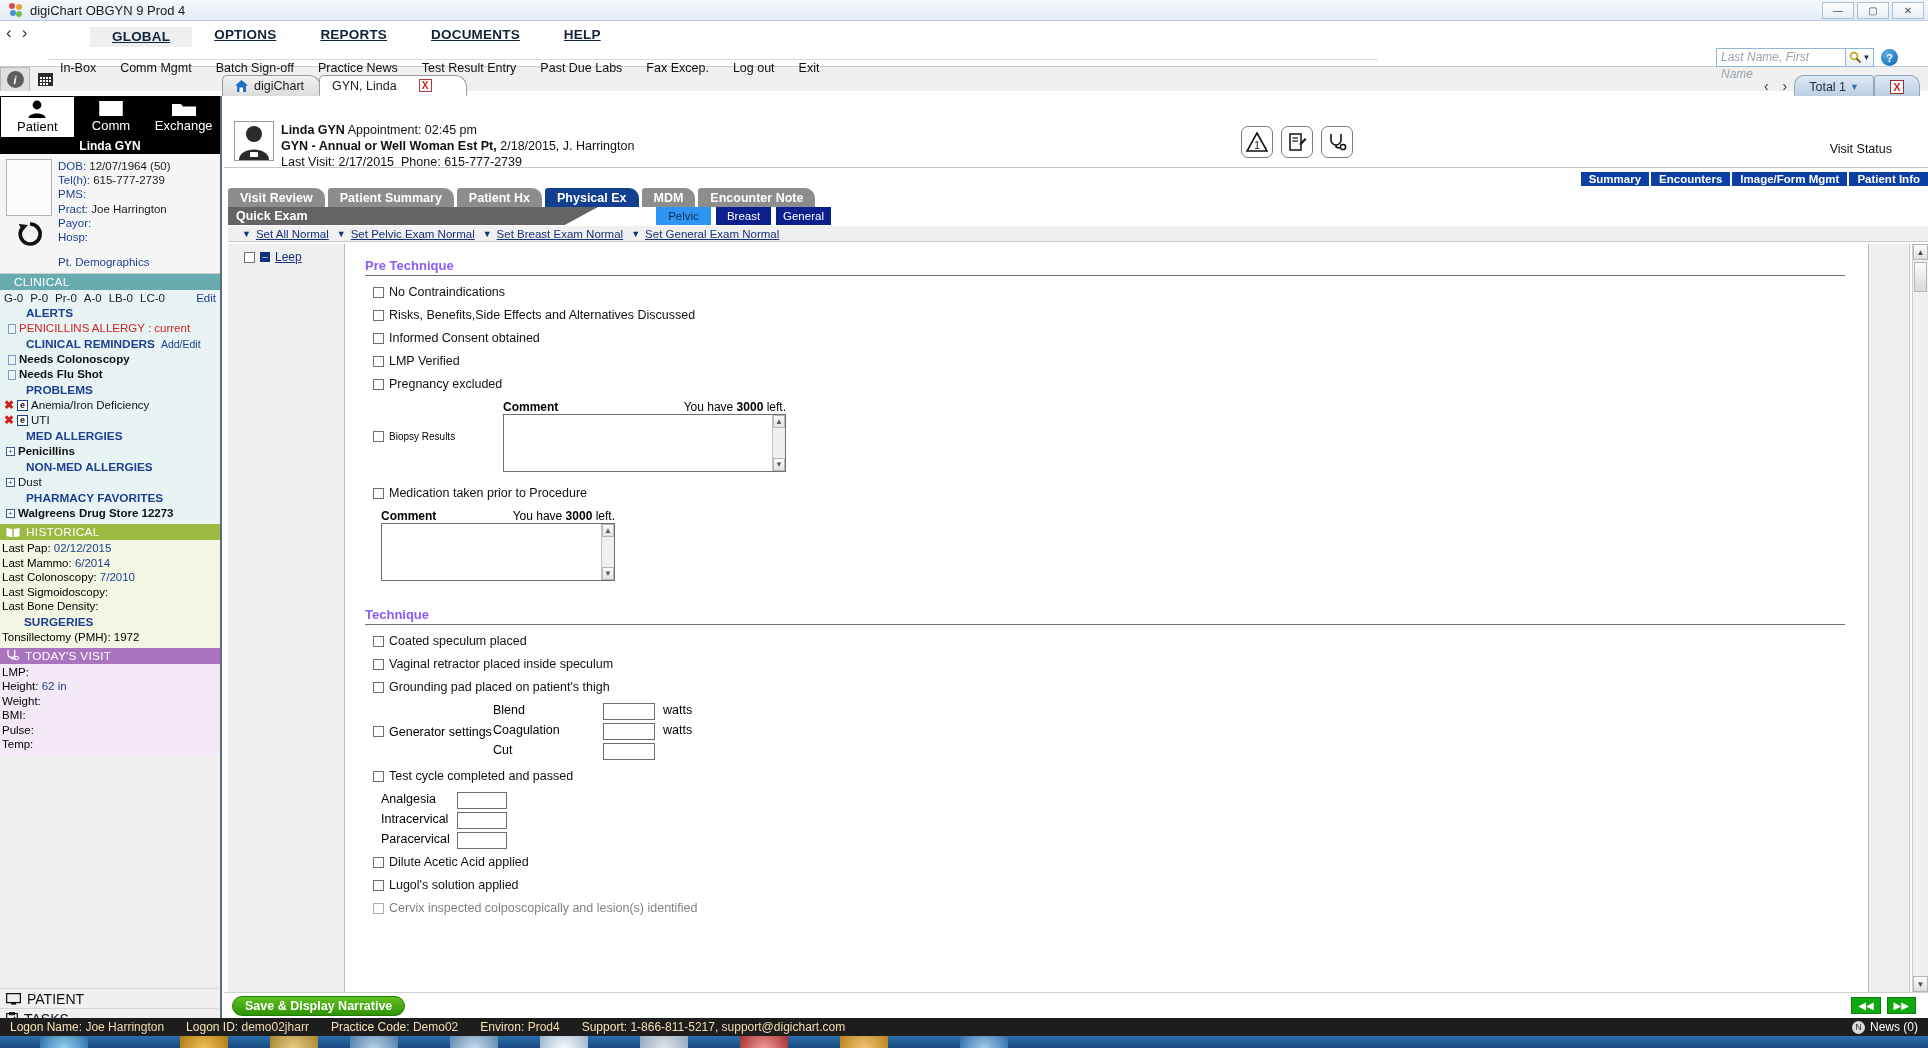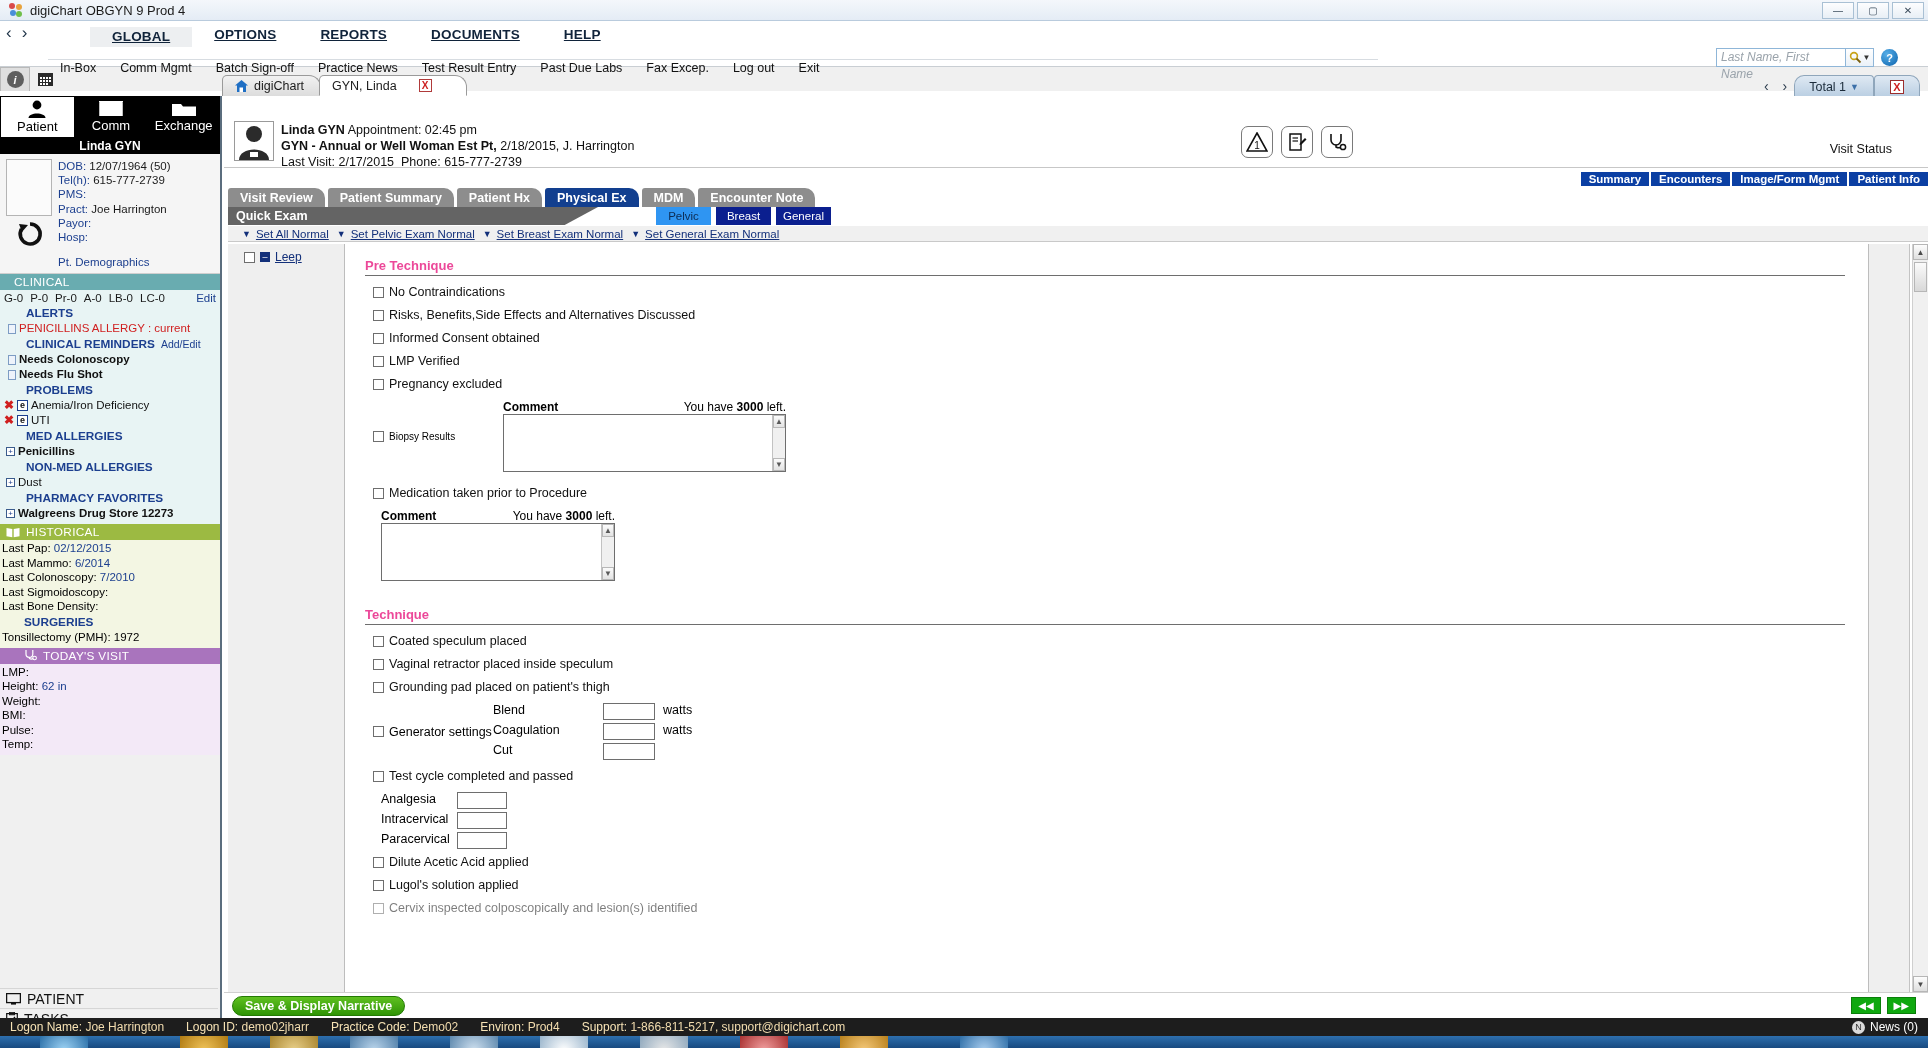--- a/index.html
+++ b/index.html
@@ -88,21 +88,21 @@
   .demog { background:#f5f5f5; padding:5px 4px 4px 6px; display:flex; gap:6px; border-bottom:1px solid #cfcfcf; }
   .photo { width:46px; height:57px; border:1px solid #b4b4b4; background:#fbfbfb; }
   .demoglines { font-size:11.5px; line-height:14.2px; color:#1a1a1a; }
   .demoglines .lbl { color:#1c3f8f; }
   .demoglines a { color:#1c3f8f; text-decoration:none; }
   .refresharrow { width:30px; height:28px; margin:4px 0 0 9px; }
 
   .secthead { font-size:11.8px; padding:1px 0 1px 14px; color:#fff; font-weight:normal; letter-spacing:.3px; }
   .secthead.clinical { background:#69acb0; }
   .secthead.historical { background:#9cba42; display:flex; align-items:center; gap:6px; padding-left:6px; }
-  .secthead.todays { background:#a974bd; display:flex; align-items:flex-start; gap:6px; padding-left:24px; }
+  .secthead.todays { background:#a974bd; display:flex; align-items:flex-start; gap:6px; padding-left:6px; }
   .clinbody { background:#e8f4f4; padding:1px 0 3px 0; font-size:11.5px; }
   .gpline { display:flex; gap:7px; padding:1px 4px 1px 4px; color:#1a1a1a; font-size:11.5px; }
   .gpline .edit { margin-left:auto; color:#1c3f8f; }
   .subhdr { color:#1c3f8f; font-weight:bold; font-size:11.8px; padding:1px 0 1px 26px; }
   .subhdr .addedit { color:#1c3f8f; font-weight:normal; font-size:10.5px; margin-left:6px; }
   .li { display:flex; align-items:center; gap:3px; padding:0 0 0 8px; font-size:11.5px; line-height:15px; color:#111; }
   .li.alert { color:#d02020; }
   .docicon { width:8px; height:10px; background:#eef3fb; border:1px solid #7d9cc4; }
   .xicon { color:#d01f1f; font-weight:bold; font-size:12px; }
   .eicon { width:11px; height:11px; background:#fff; border:1px solid #1c3f8f; color:#111; font-size:9px;
@@ -160,21 +160,21 @@
               border-right:1px solid #c3c3c3; overflow:hidden; }
   .leepline { position:absolute; left:16px; top:6px; display:flex; align-items:center; gap:5px; font-size:12px; }
   .cb { width:11px; height:11px; border:1px solid #6e6e6e; background:#fff; display:inline-block; }
   .minusbox { width:10px; height:10px; background:#13307a; color:#fff; font-size:9px; line-height:8px;
               display:flex; align-items:center; justify-content:center; }
   .leepline a { color:#13307a; }
 
   .formpanel { position:absolute; left:116px; top:0; right:40px; bottom:0; background:#fff;
                border-left:1px solid #bdbdbd; border-right:1px solid #bdbdbd; padding:14px 0 0 20px; }
 
-  .sechdr { font-size:13px; font-weight:bold; color:#ec4899; border-bottom:1px solid #6e6e6e;
+  .sechdr { font-size:13px; font-weight:bold; color:#8b5cf6; border-bottom:1px solid #6e6e6e;
             padding-bottom:2px; margin-bottom:9px; width:1480px; }
   .row { display:flex; align-items:center; gap:5px; font-size:12.5px; color:#111; margin:0 0 9px 8px; }
   .row .cb { flex:0 0 auto; }
 
   .cmtblock { margin:2px 0 10px 8px; position:relative; }
   .cmthdr { display:flex; align-items:flex-end; font-size:12px; }
   .cmthdr .ctitle { font-weight:bold; }
   .cmthdr .cleft { margin-left:auto; }
   .cmthdr .cleft b { font-weight:bold; }
   .ta { border:1px solid #6e6e6e; background:#fff; position:relative; }

